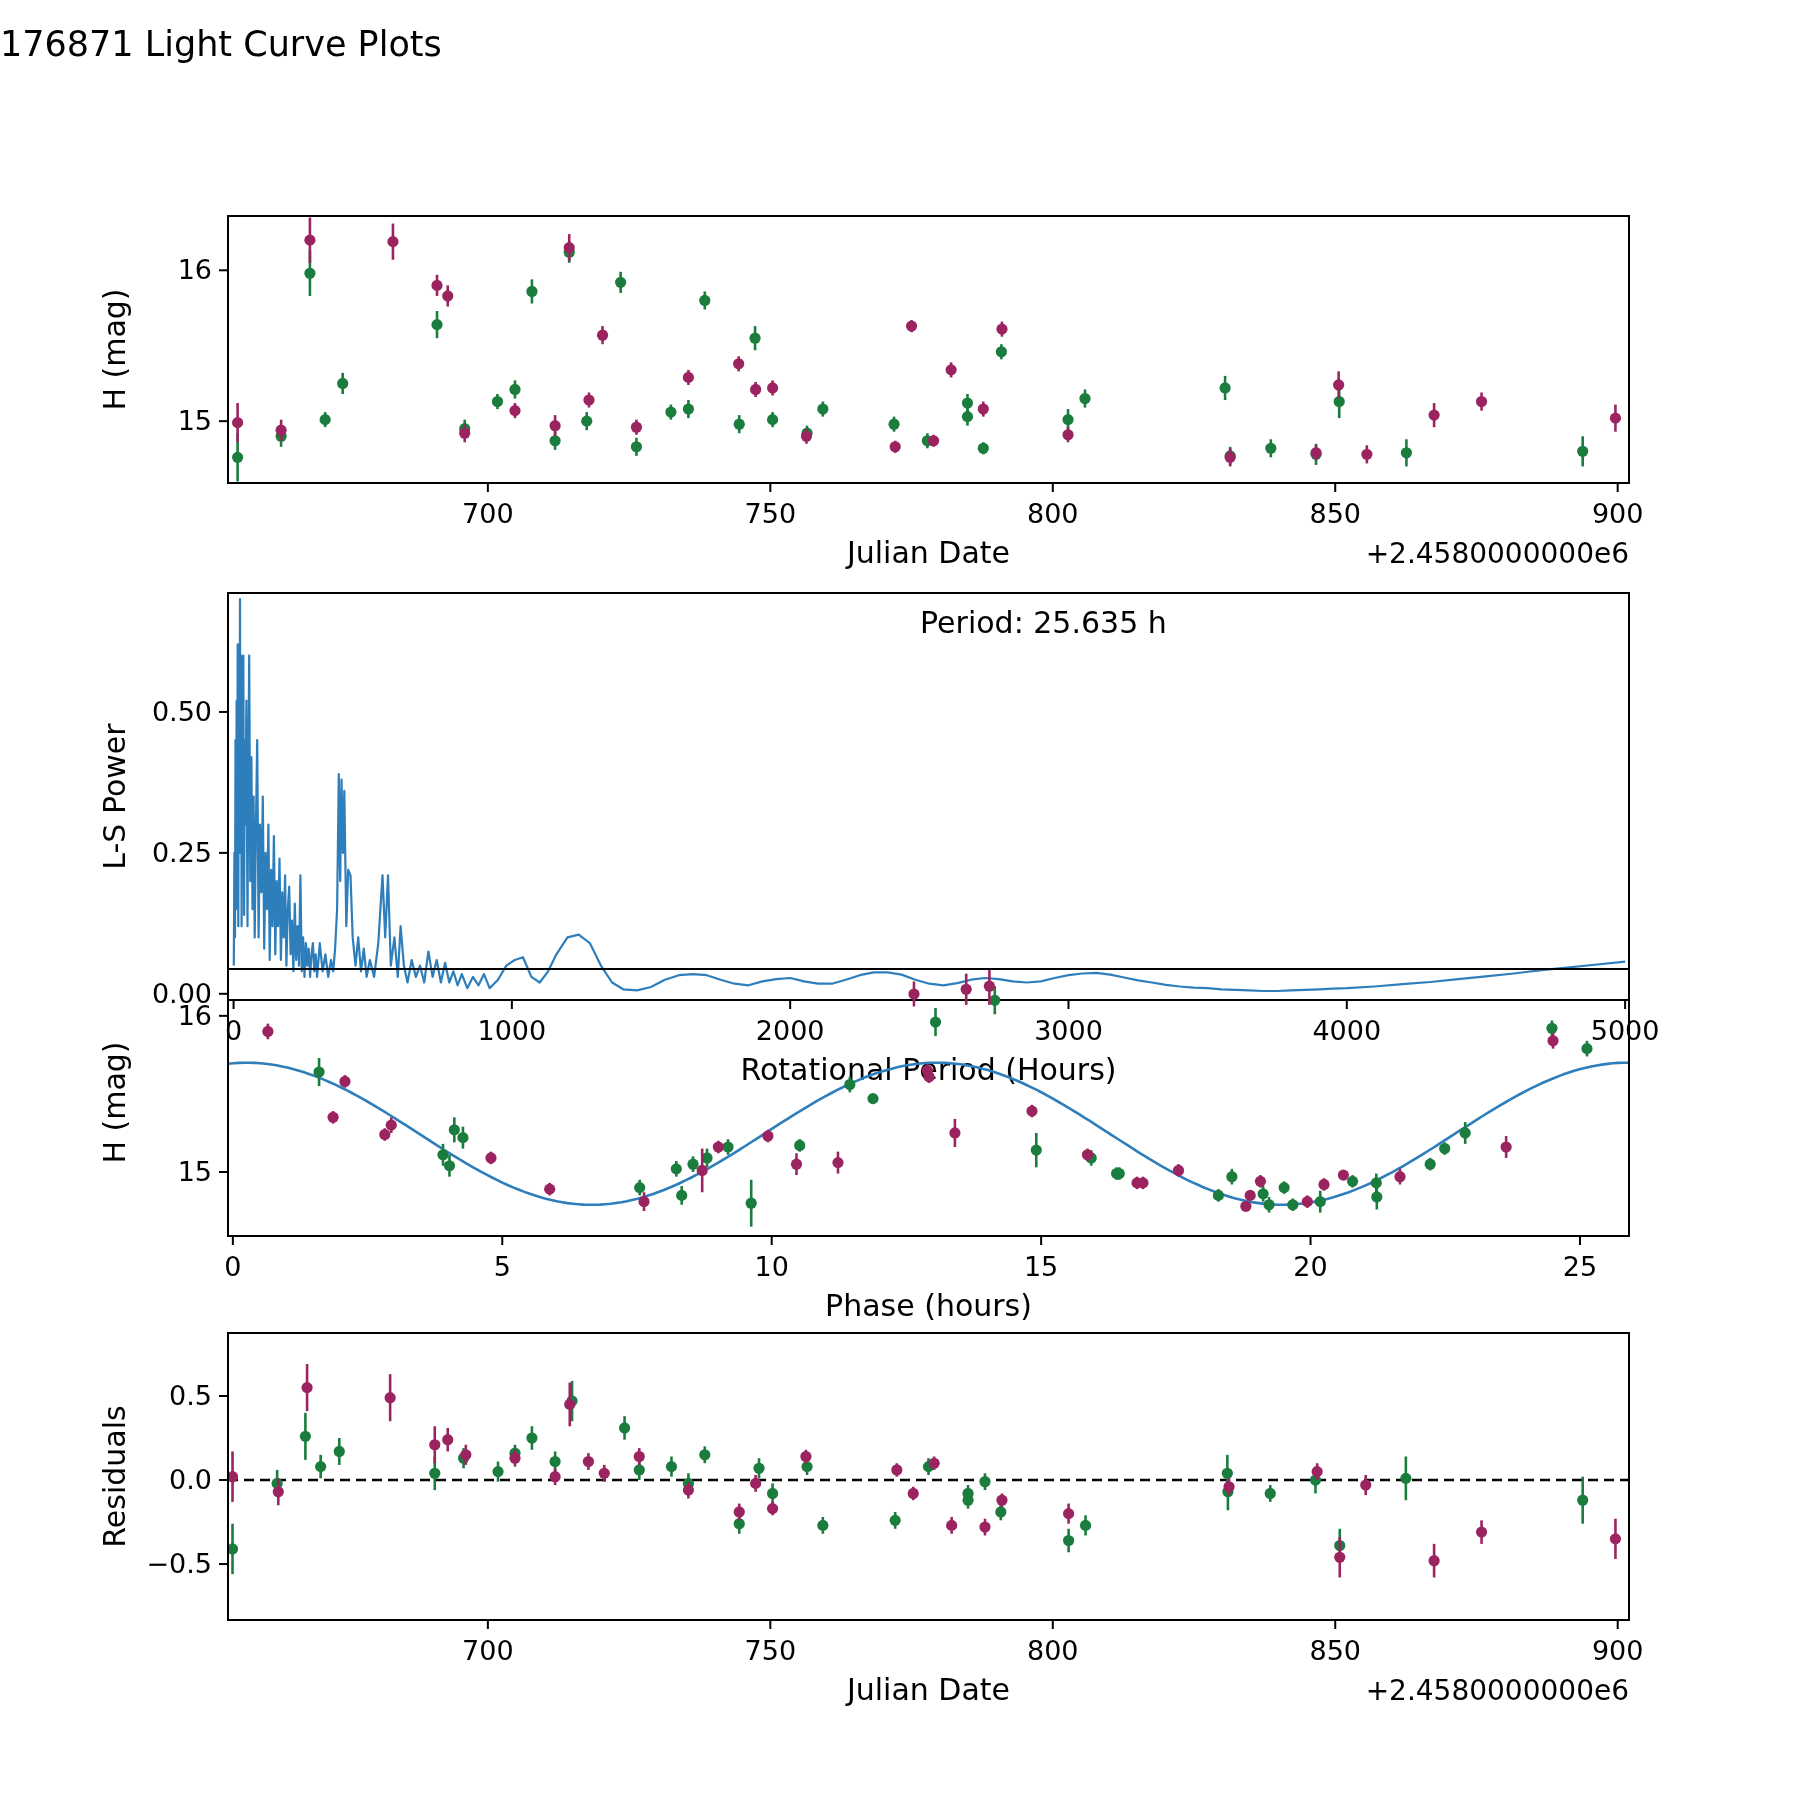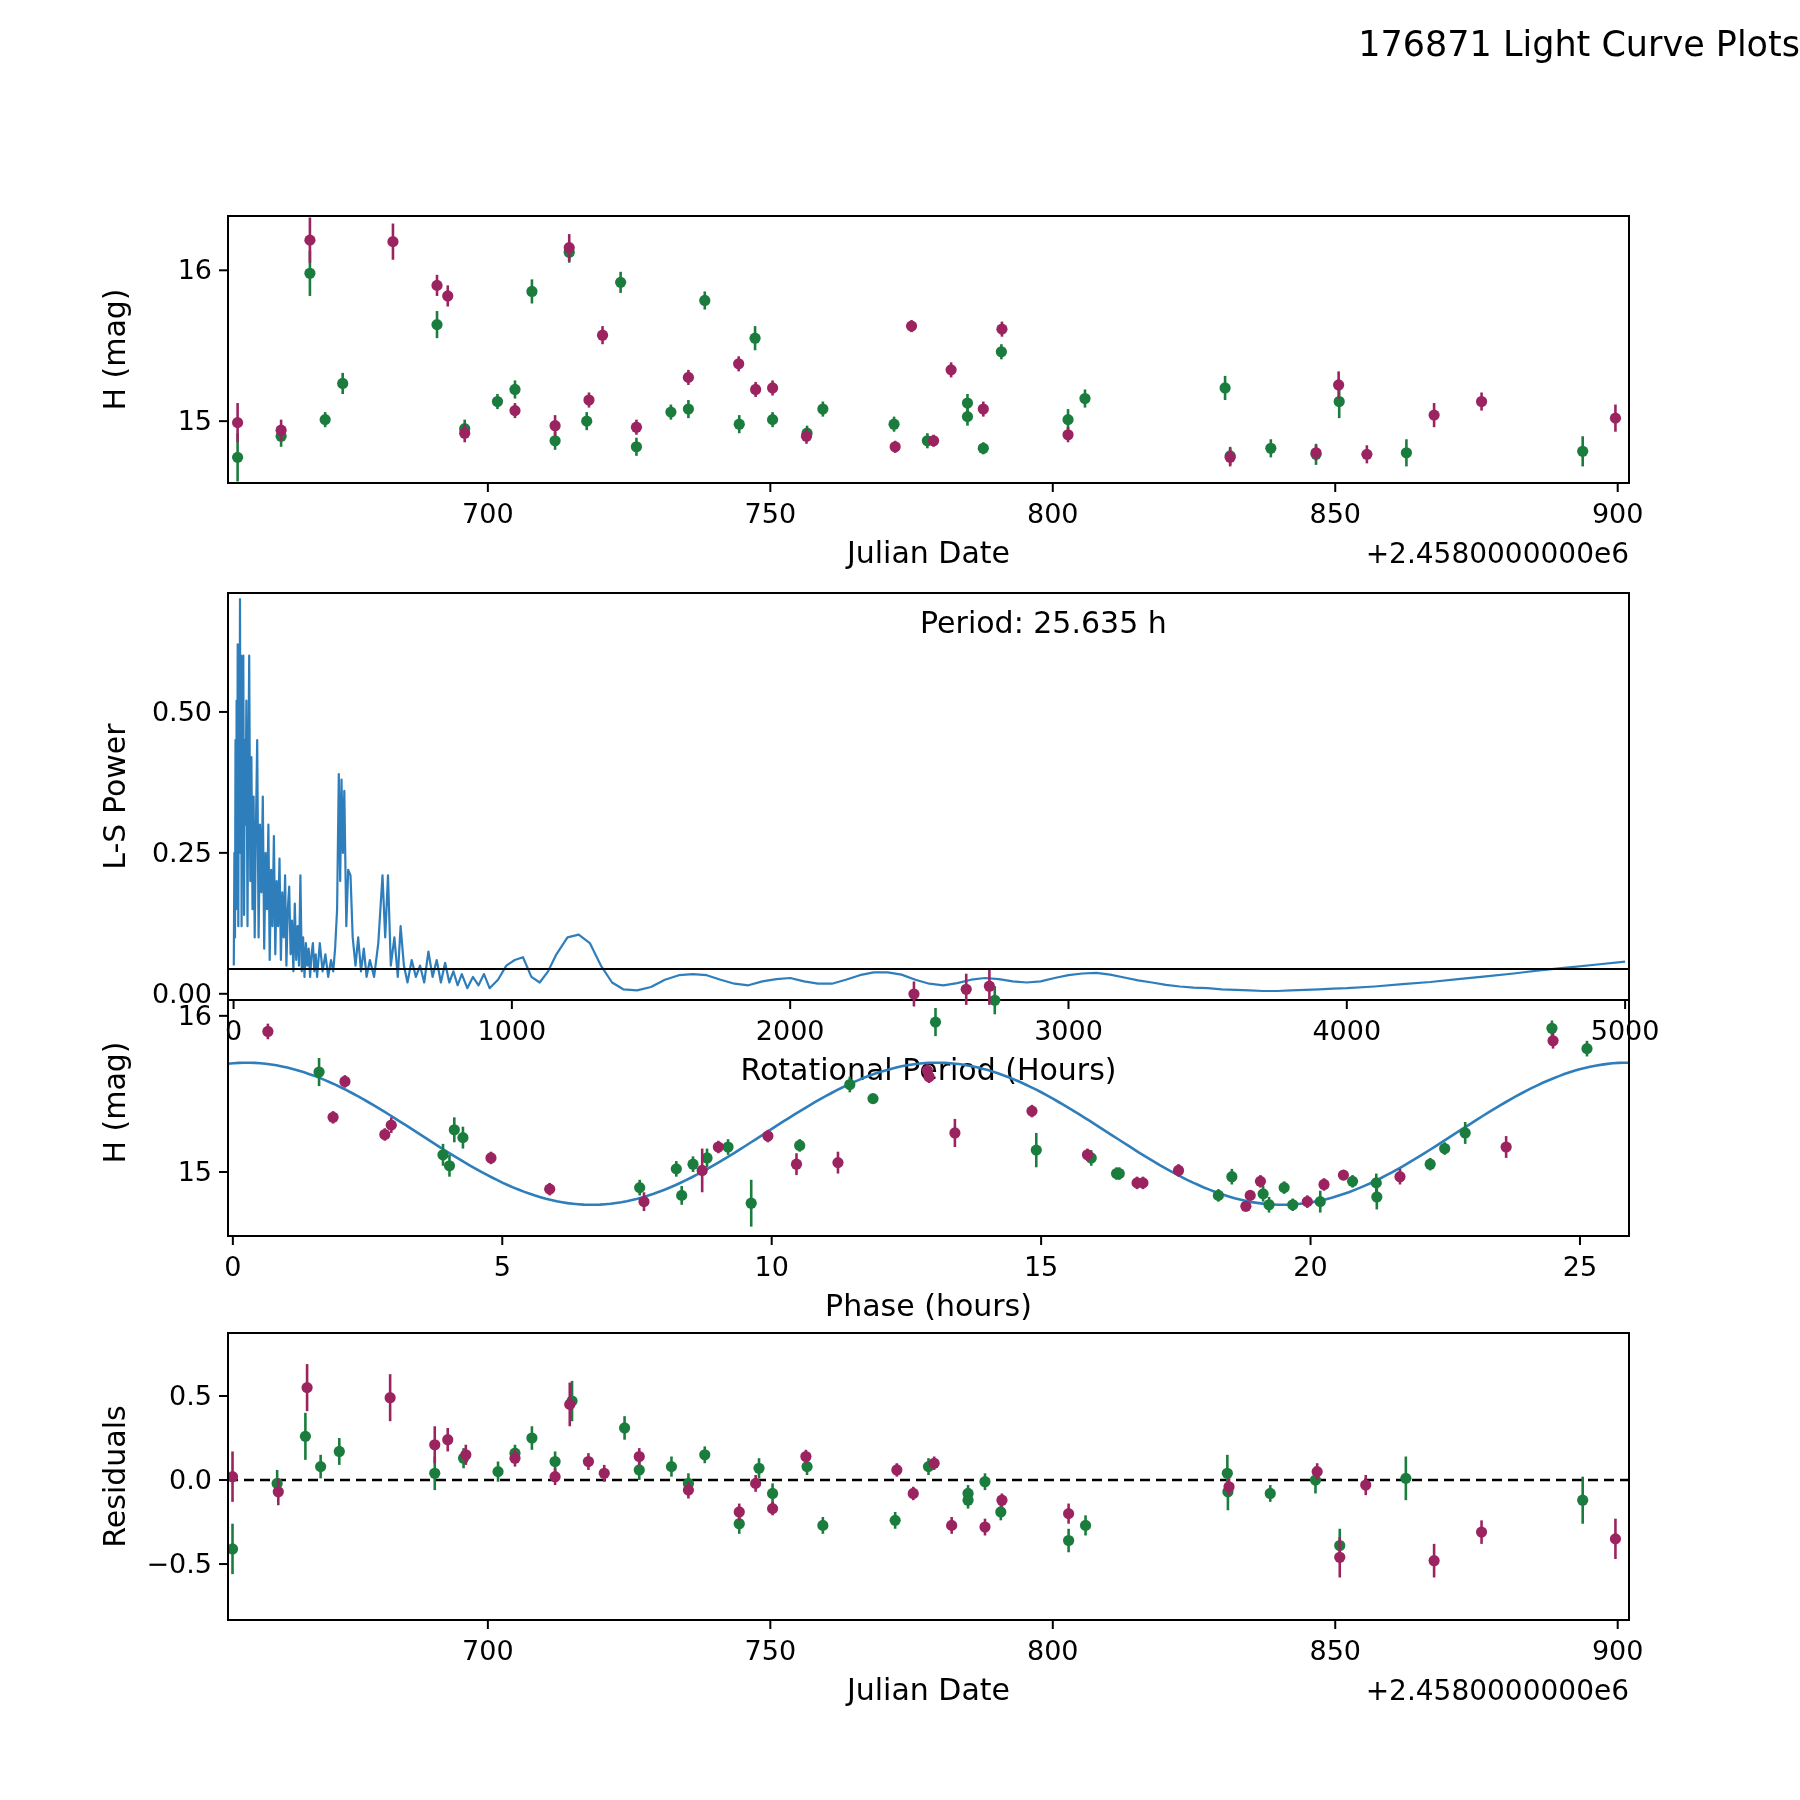--- a/index.html
+++ b/index.html
@@ -1,18 +1,18 @@
 <!DOCTYPE html>
 <html><head>
 <meta charset="utf-8">
 <style>
   html,body{margin:0;padding:0;background:#ffffff;}
   body{width:1800px;height:1800px;position:relative;font-family:"DejaVu Sans",sans-serif;}
   .fig{position:absolute;left:0;top:0;width:1800px;height:1800px;}
-  .fig-title{position:absolute;left:0;top:24px;width:1800px;text-align:right;font-size:35px;color:#000;}
+  .fig-title{position:absolute;left:0;top:24px;width:1800px;text-align:left;font-size:35px;color:#000;}
   svg{position:absolute;left:0;top:0;}
   text{font-family:"DejaVu Sans",sans-serif;fill:#000;}
 </style>
 </head>
 <body>
 
 <div class="fig">
   <div class="fig-title">176871 Light Curve Plots</div>
   <svg id="plot" width="1800" height="1800" viewBox="0 0 1800 1800">
       <g>

